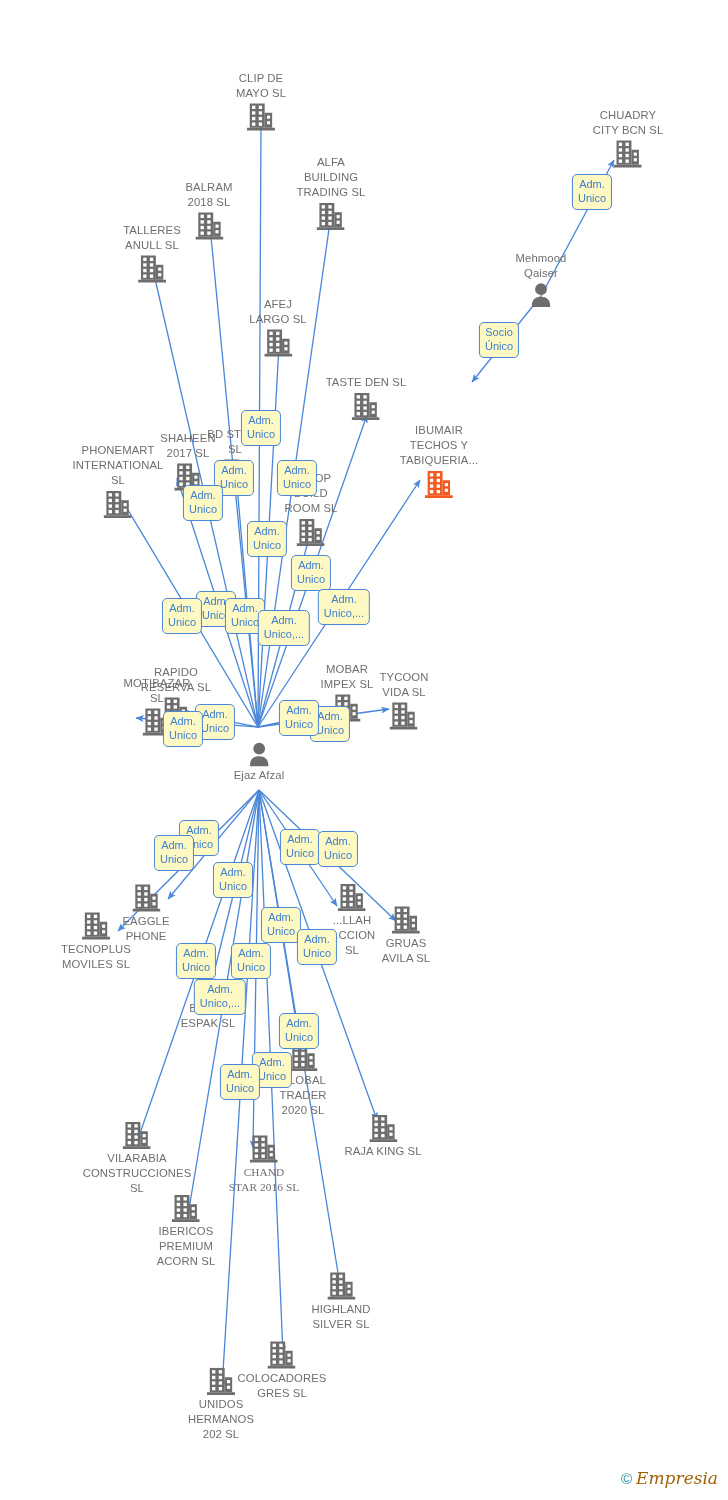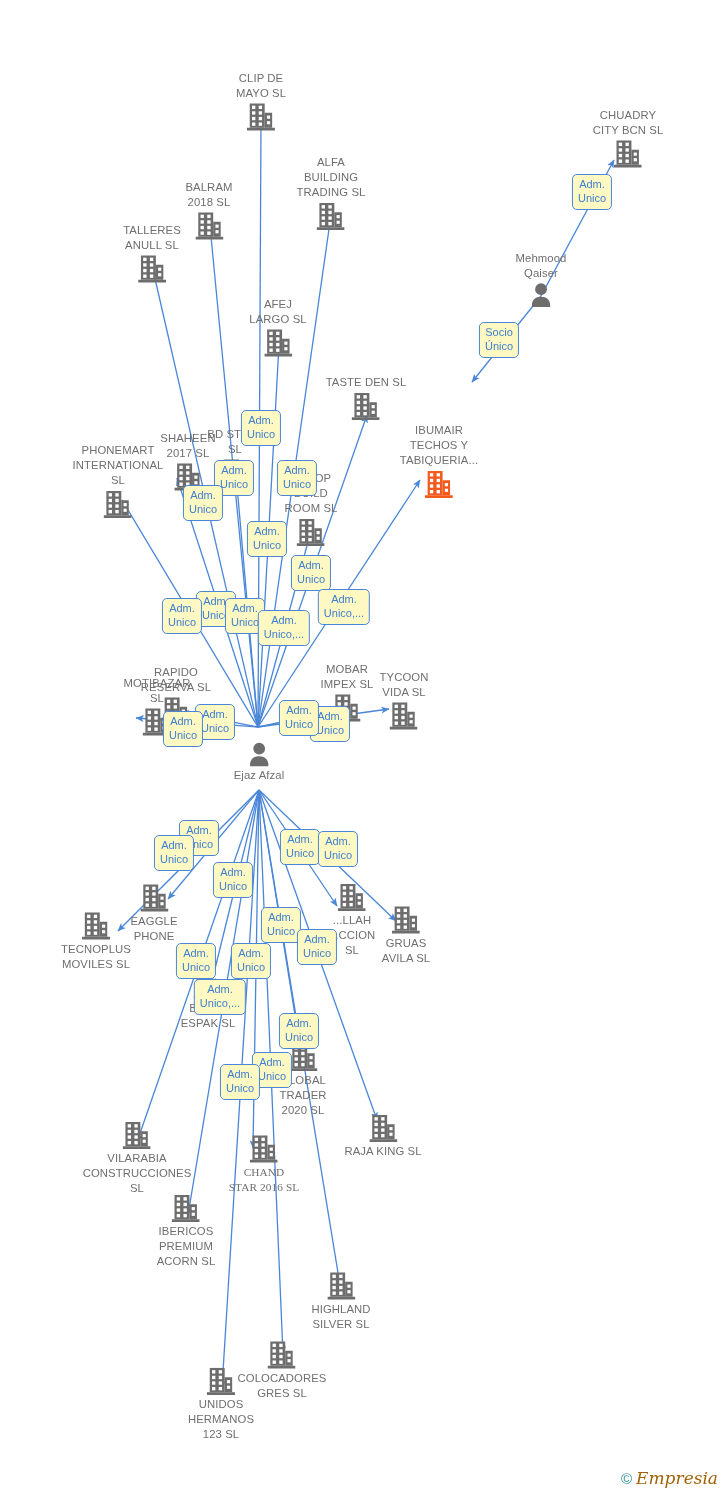--- a/index.html
+++ b/index.html
@@ -418,21 +418,21 @@
         <span class="caption">MOTIBAZAR
 SL</span>
       </div>
       <div class="node" style="left: 259px; top: 762px;">
         <span class="glyph"><svg width="27" height="25" viewBox="0 0 30 28" xmlns="http://www.w3.org/2000/svg">
             <circle cx="15" cy="8" r="6.6" fill="#6d6d6d"></circle>
             <path fill="#6d6d6d" d="M15 16.4c-6.4 0-10.2 3.8-10.2 9.2v2.4h20.4v-2.4c0-5.4-3.8-9.2-10.2-9.2z"></path>
           </svg></span>
         <span class="caption">Ejaz Afzal</span>
       </div>
-      <div class="node" style="left: 154px; top: 913px;">
+      <div class="node" style="left: 146px; top: 913px;">
         <span class="glyph"><svg width="28" height="30" viewBox="0 0 30 32" xmlns="http://www.w3.org/2000/svg">
             <path fill="#6d6d6d" d="M3 2h16v26H3z"></path>
             <path fill="#6d6d6d" d="M19 12h8v16h-8z"></path>
             <path fill="#6d6d6d" d="M0 28h30v3H0z"></path>
             <g fill="#ffffff">
               <rect x="5.4" y="4.4" width="3.6" height="3.6"></rect>
               <rect x="12.6" y="4.4" width="3.6" height="3.6"></rect>
               <rect x="5.4" y="10.4" width="3.6" height="3.6"></rect>
               <rect x="12.6" y="10.4" width="3.6" height="3.6"></rect>
               <rect x="5.4" y="16.4" width="3.6" height="3.6"></rect>
@@ -693,21 +693,21 @@
               <rect x="5.4" y="16.4" width="3.6" height="3.6"></rect>
               <rect x="12.6" y="16.4" width="3.6" height="3.6"></rect>
               <rect x="5.4" y="22.4" width="3.6" height="3.6"></rect>
               <rect x="12.6" y="22.4" width="3.6" height="3.6"></rect>
               <rect x="21.4" y="15" width="3.4" height="3.4"></rect>
               <rect x="21.4" y="21" width="3.4" height="3.4"></rect>
             </g>
           </svg></span>
         <span class="caption">UNIDOS
 HERMANOS
-123  SL</span>
+202  SL</span>
       </div>
     </div>
   <div id="edge-labels">
       <div class="elabel" style="left: 592px; top: 192px;">Adm.
 Unico</div>
       <div class="elabel" style="left: 499px; top: 340px;">Socio
 Único</div>
       <div class="elabel" style="left: 261px; top: 428px;">Adm.
 Unico</div>
       <div class="elabel" style="left: 234px; top: 478px;">Adm.

